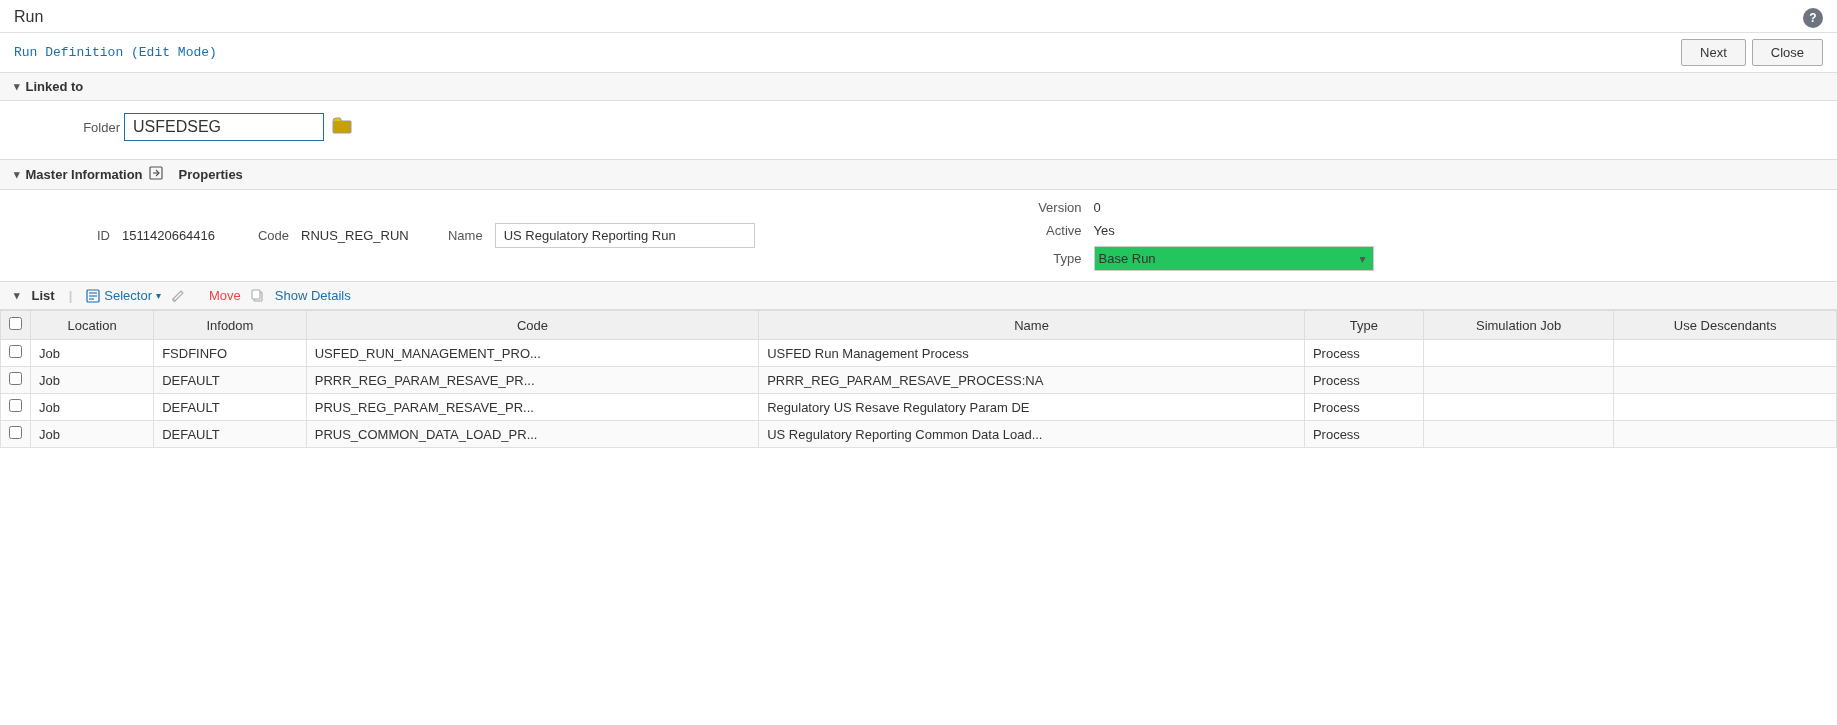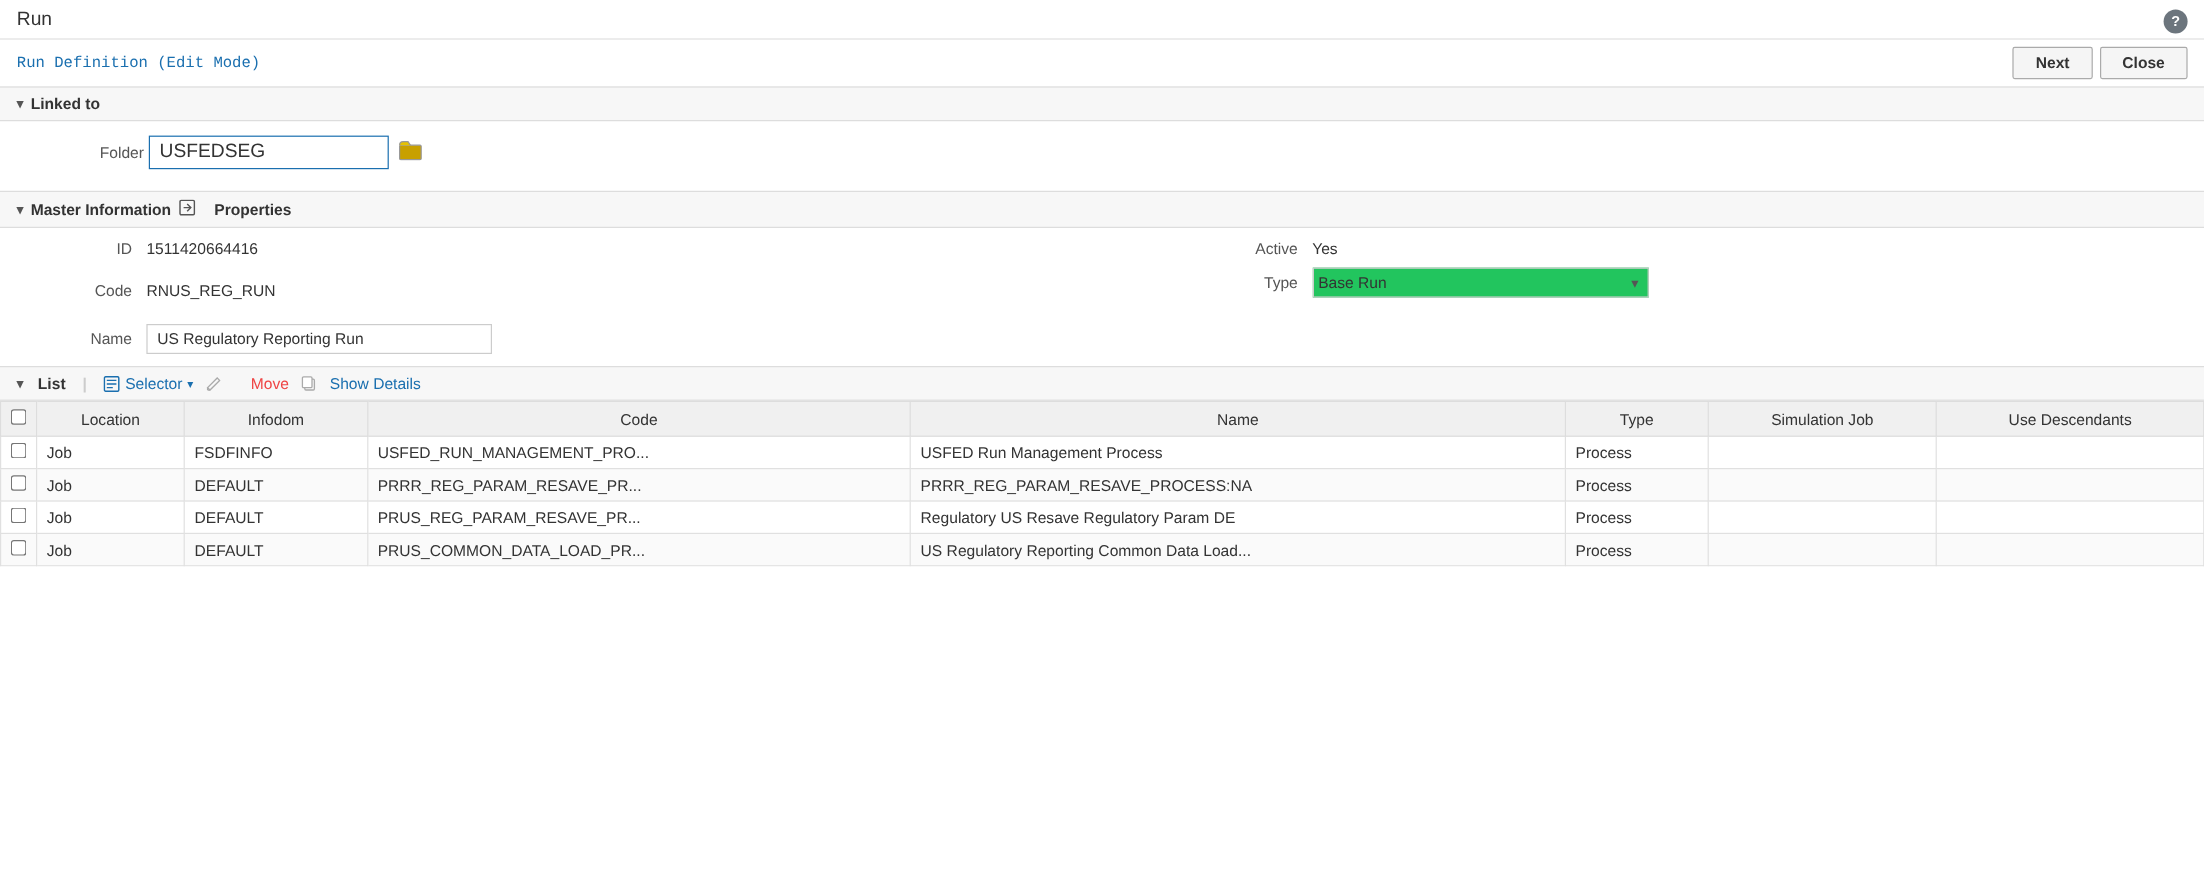--- a/index.html
+++ b/index.html
@@ -60,21 +60,20 @@
       font-family: Liberation Mono, monospace;
     }
     .btn {
       padding: 5px 18px;
       border: 1px solid #aaa;
       background: #f5f5f5;
       color: #333;
       font-size: 13px;
       cursor: pointer;
       border-radius: 2px;
-      font-weight: bold;
     }
 
     
     .section-header {
       display: flex;
       align-items: center;
       padding: 6px 14px;
       background: #f7f7f7;
       border-top: 1px solid #ddd;
       border-bottom: 1px solid #ddd;
@@ -151,43 +150,43 @@
 
     
     .properties-grid {
       display: grid;
       grid-template-columns: 1fr 1fr;
       padding: 10px 14px 10px 40px;
       gap: 0;
     }
     .props-left, .props-right {
       display: flex;
-      flex-direction: column;
-      gap: 20px;
+      flex-direction: row;
+      gap: 4px;
     }
     .prop-row {
       display: flex;
       align-items: center;
     }
     .prop-label {
       color: #555;
       min-width: 70px;
       text-align: right;
       margin-right: 12px;
       font-size: 13px;
     }
     .prop-value {
       font-size: 13px;
       color: #333;
     }
     .prop-input {
       border: 1px solid #ccc;
       padding: 4px 8px;
       font-size: 13px;
-      width: 288px;
+      width: 260px;
       outline: none;
       color: #333;
     }
     .prop-select {
       border: 1px solid #ccc;
       padding: 4px 4px;
       font-size: 13px;
       width: 280px;
       outline: none;
       color: #333;
@@ -399,20 +398,24 @@
       <span class="prop-label">Code</span>
       <span class="prop-value">RNUS_REG_RUN</span>
     </div>
     <div class="prop-row">
       <span class="prop-label">Name</span>
       <input class="prop-input" type="text" value="US Regulatory Reporting Run" style="">
     </div>
   </div>
 
   <div class="props-right-inner">
+    <div class="prop-row">
+      <span class="prop-label-right" style="min-width:90px;">Version</span>
+      <span class="prop-value">0</span>
+    </div>
     <div class="prop-row">
       <span class="prop-label-right" style="min-width:90px;">Active</span>
       <span class="prop-value">Yes</span>
     </div>
     <div class="prop-row">
       <span class="prop-label-right" style="min-width:90px;">Type</span>
       <div class="select-wrapper">
         <select class="prop-select">
           <option>Base Run</option>
           <option>Simulation Run</option>

